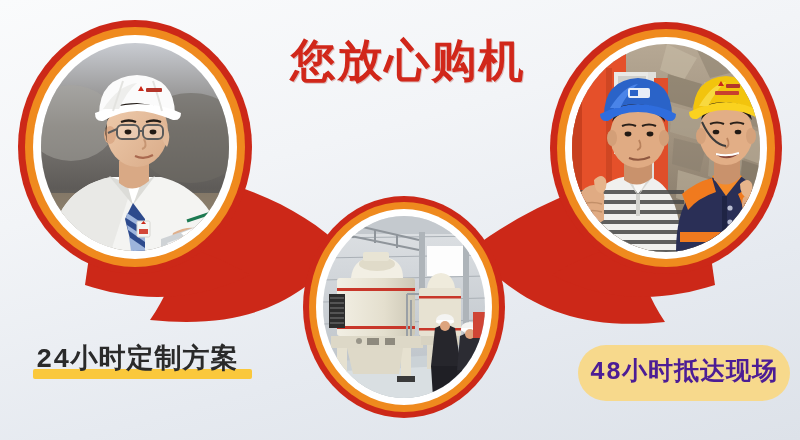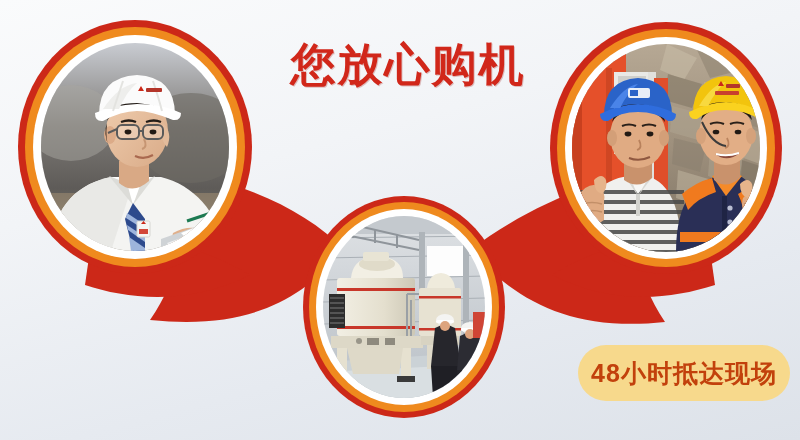--- a/index.html
+++ b/index.html
@@ -12,20 +12,21 @@
     overflow: hidden;
     font-family: "Liberation Sans", "DejaVu Sans", sans-serif;
   }
 
   #banner {
     position: relative;
     width: 800px;
     height: 440px;
     overflow: hidden;
     background: linear-gradient(165deg, #fafbfc 0%, #f2f4f7 35%, #e6eaf0 70%, #dde2e9 100%);
+    font-family: Liberation Mono, monospace;
   }
 
   
   .ribbon {
     position: absolute;
     left: 0;
     top: 0;
     width: 800px;
     height: 440px;
   }
@@ -116,21 +117,21 @@
     border-radius: 28px;
     z-index: 40;
   }
   .cap-right .txt {
     position: absolute;
     left: 0; top: 0;
     width: 212px;
     height: 56px;
     line-height: 56px;
     text-align: center;
-    color: #c2410c;
+    color: #4c1d95;
     font-size: 25px;
     font-weight: bold;
     letter-spacing: 1px;
     white-space: nowrap;
   }
 
   
   .scene { position: absolute; left:0; top:0; width:100%; height:100%; }
 </style>
 </head>
@@ -510,18 +511,22 @@
           <path d="M 172,168 Q 180,165 188,168" stroke="#c28f68" stroke-width="1.6" fill="none"></path>
         </g>
       </svg>
     </div>
   </div>
 
   <div class="headline">
     <div class="line">您放心购机</div>
   </div>
 
+  <div class="cap-left">
+    <div class="underline"></div>
+    <div class="txt">24小时定制方案</div>
+  </div>
 
   <div class="cap-right">
     <div class="txt">48小时抵达现场</div>
   </div>
 
 </div>
 
 </body></html>

